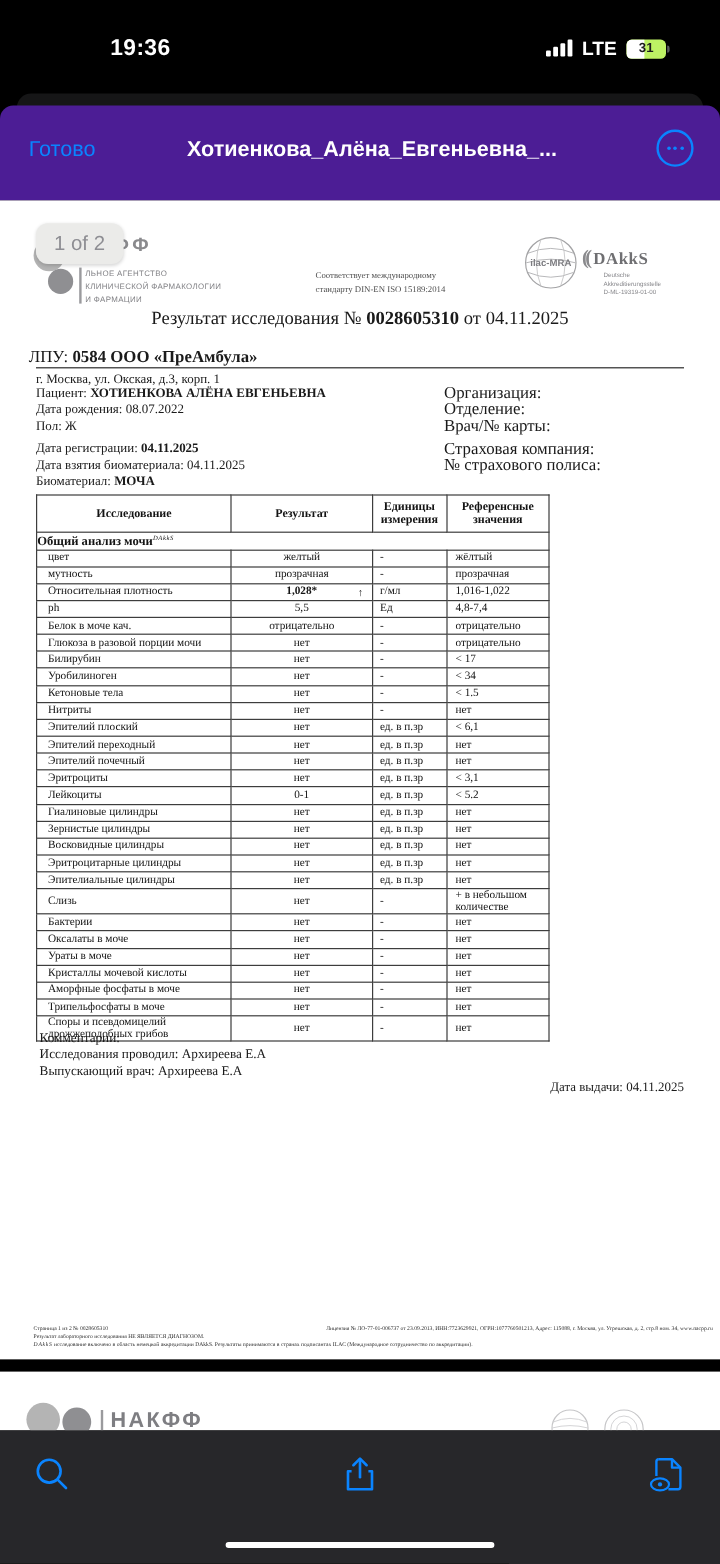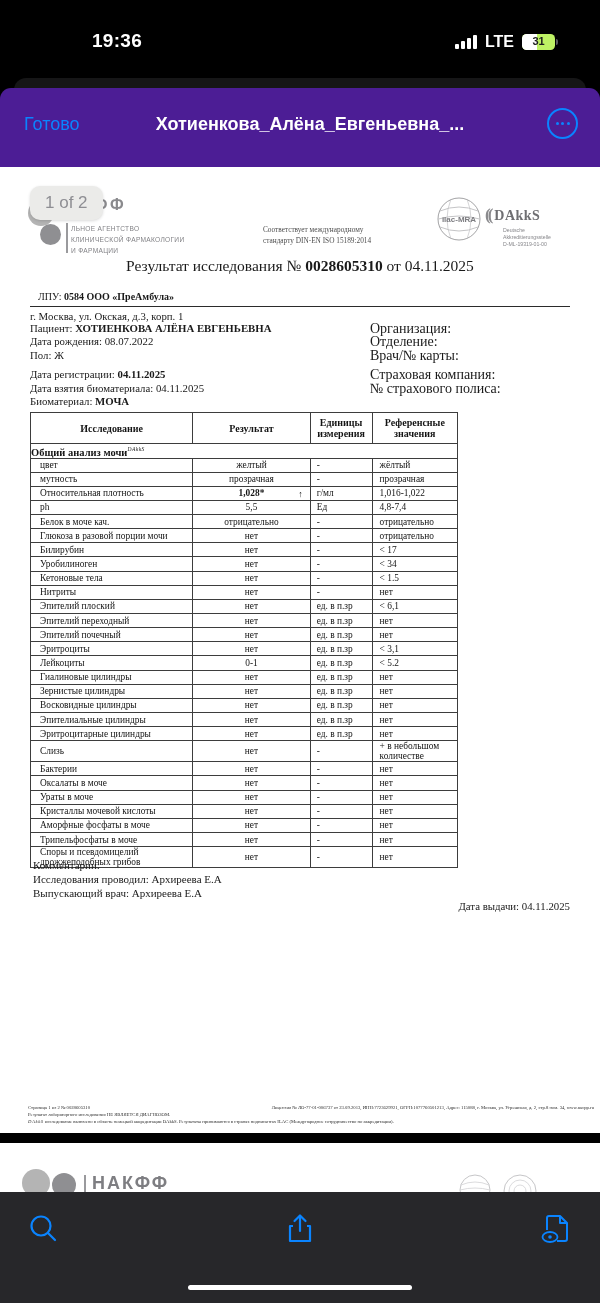--- a/index.html
+++ b/index.html
@@ -5,21 +5,21 @@
   * { margin:0; padding:0; box-sizing:border-box; }
   html,body { background:#000; }
   .screen {
     position:relative; width:600px; height:1303px; overflow:hidden;
     background:#000; font-family:"Liberation Sans", sans-serif;padding-left:36px;
   }
   
   .status-bar { position:absolute; top:0; left:0; width:600px; height:90px; background:#000; }
   .sb-time { position:absolute; left:62px; top:30px; width:110px; text-align:center;
     color:#fff; font-size:19px; font-weight:700; letter-spacing:.3px; }
-  .sb-right { position:absolute; right:42px; top:33px; display:flex; align-items:center; gap:8px; }
+  .sb-right { position:absolute; right:42px; top:33px; display:flex; align-items:flex-start; gap:8px; }
   .sig { display:flex; align-items:flex-end; gap:2px; height:14px; }
   .sig i { display:block; width:4px; background:#fff; border-radius:1px; }
   .sig i:nth-child(1){height:5px}.sig i:nth-child(2){height:8px}
   .sig i:nth-child(3){height:11px}.sig i:nth-child(4){height:14px}
   .sb-lte { color:#fff; font-size:16px; font-weight:600; }
   .batt { position:relative; width:33px; height:16px; border-radius:4.5px; background:#bef264; overflow:hidden; }
   .batt-fill { position:absolute; left:0; top:0; bottom:0; width:46%; background:#fff; border-radius:4px 0 0 4px; }
   .batt-num { position:absolute; left:0; top:1px; width:100%; text-align:center;
     font-size:11px; font-weight:700; color:#1c1c1c; }
   .batt-nub { width:2px; height:6px; background:#5a5a5e; border-radius:0 2px 2px 0; margin-left:1px; }
@@ -53,21 +53,21 @@
   .std-text { position:absolute; left:263px; top:57px; font-size:7.3px; line-height:11px; color:#4e4e4e; }
   .ilac { position:absolute; left:436px; top:29px; }
   .dakks { position:absolute; left:485px; top:38px; color:#6f6f72; }
   .dakks-top { display:flex; align-items:baseline; }
   .dakks-paren { font-size:17px; color:#8a8a8d; font-weight:700; letter-spacing:-3px; margin-right:4px; }
   .dakks-name { font-size:14px; font-weight:700; letter-spacing:.5px; }
   .dakks-sub { margin-left:18px; margin-top:2px; font-size:5.2px; line-height:7px;
     color:#86868a; font-family:"Liberation Sans", sans-serif; }
   .doc-title { position:absolute; left:0; top:90px; width:600px; text-align:center; font-size:15.5px; }
   .doc-title b { font-weight:700; }
-  .lpu-line { position:absolute; left:38px; top:124px; font-size:10px; }
+  .lpu-line { position:absolute; left:24px; top:124px; font-size:14px; }
   .lpu-rule { position:absolute; left:30px; top:139px; width:540px; height:1px; background:#2b2b2b; }
   .addr-line { position:absolute; left:30px; top:143px; font-size:10.8px; }
   .pat-left { position:absolute; left:30px; top:155px; font-size:10.8px; }
   .pat-right { position:absolute; left:370px; top:155px; font-size:14px; }
   .pgroup { margin-bottom:6px; }
   .pline { height:13.4px; line-height:13.4px; white-space:nowrap; }
   .pline.bold-val .pvalue { font-weight:700; }
   
   .rtable { position:absolute; left:30px; top:245px; width:428px; border-collapse:collapse;
     font-size:9.4px; color:#141414; }
@@ -399,29 +399,29 @@
           </tr>
           <tr>
             <td class="c-name">Восковидные цилиндры</td>
             <td class="c-res">
               <span class="res">нет</span><span class="arrow"></span>
             </td>
             <td class="c-units">ед. в п.зр</td>
             <td class="c-ref">нет</td>
           </tr>
           <tr>
+            <td class="c-name">Эритроцитарные цилиндры</td>
+            <td class="c-res">
+              <span class="res">нет</span><span class="arrow"></span>
+            </td>
+            <td class="c-units">ед. в п.зр</td>
+            <td class="c-ref">нет</td>
+          </tr>
+          <tr>
             <td class="c-name">Эпителиальные цилиндры</td>
-            <td class="c-res">
-              <span class="res">нет</span><span class="arrow"></span>
-            </td>
-            <td class="c-units">ед. в п.зр</td>
-            <td class="c-ref">нет</td>
-          </tr>
-          <tr>
-            <td class="c-name">Эритроцитарные цилиндры</td>
             <td class="c-res">
               <span class="res">нет</span><span class="arrow"></span>
             </td>
             <td class="c-units">ед. в п.зр</td>
             <td class="c-ref">нет</td>
           </tr>
           <tr>
             <td class="c-name">Слизь</td>
             <td class="c-res">
               <span class="res">нет</span><span class="arrow"></span>

